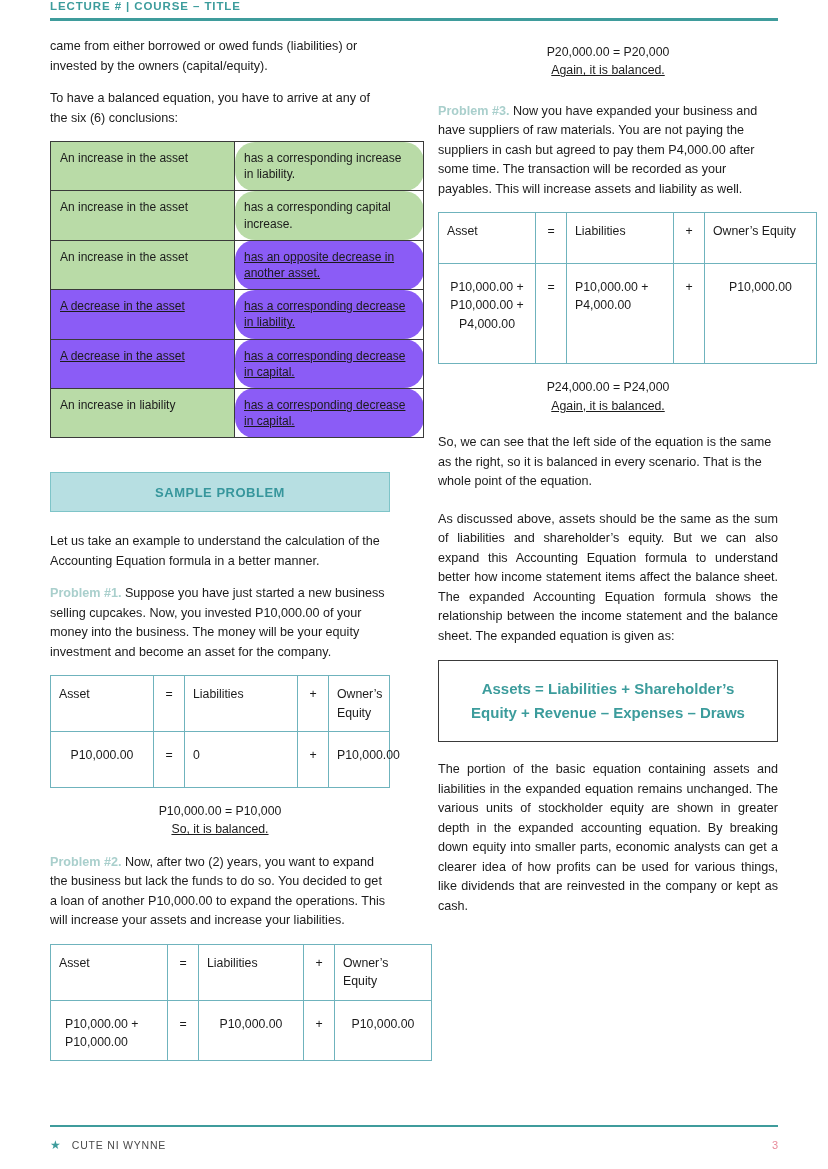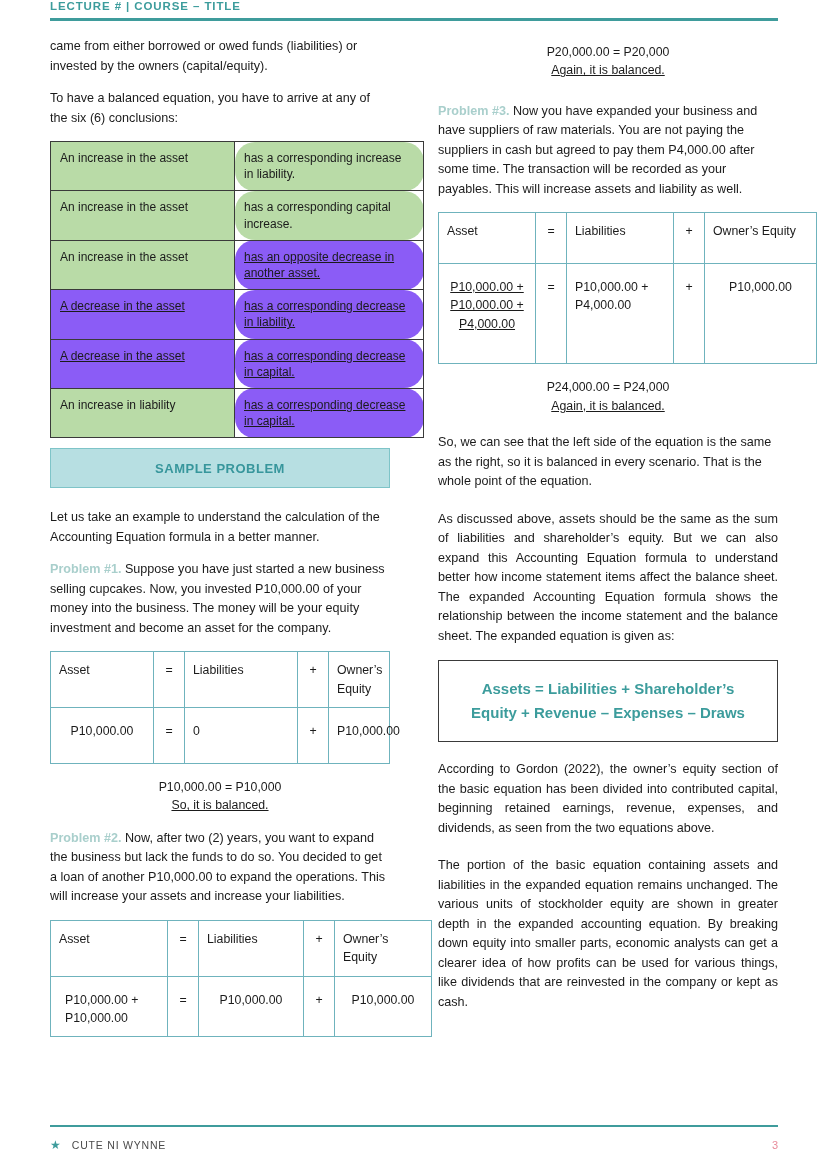--- a/index.html
+++ b/index.html
@@ -77,21 +77,21 @@
     vertical-align: top;
     font-family: "Liberation Sans", sans-serif;
   }
   td.green { background: #b9dba7; }
   td.pink  { background: #8b5cf6; text-decoration: underline; }
   table.concl td.c-left  { width: 165px; }
   table.concl td.c-right { width: 170px; border-radius: 20px; }
 
   
   .sample-banner {
-    margin: 10px 0 20px 0;
+    margin: 34px 0 20px 0;
     background: #b7dfe2;
     border: 1px solid #7ec4c8;
     height: 38px;
     display: flex;
     align-items: center;
     justify-content: center;
   }
   .sample-banner span {
     color: #37969c;
     font-weight: bold;
@@ -297,21 +297,21 @@
       <table class="eq">
         <tbody>
           <tr>
             <td class="c-asset" style="padding-bottom:22px;">Asset</td>
             <td class="op">=</td>
             <td class="c-liab">Liabilities</td>
             <td class="op">+</td>
             <td class="c-oe">Owner’s Equity</td>
           </tr>
           <tr>
-            <td style="padding-top:14px;padding-bottom:30px;text-align:center;text-decoration:underline;">P10,000.00 + P10,000.00 + P4,000.00</td>
+            <td style="padding-top:14px;padding-bottom:30px;text-align:center;">P10,000.00 + P10,000.00 + P4,000.00</td>
             <td class="op" style="padding-top:14px">=</td>
             <td style="padding-top:14px">P10,000.00 + P4,000.00</td>
             <td class="op" style="padding-top:14px">+</td>
             <td style="padding-top:14px;text-align:center">P10,000.00</td>
           </tr>
         </tbody>
       </table>
 
       <div class="eq-note">
         <div>P24,000.00 = P24,000</div>
@@ -319,21 +319,20 @@
       </div>
 
       <p class="body" style="margin-top:18px">So, we can see that the left side of the equation is the same as the right, so it is balanced in every scenario. That is the whole point of the equation.</p>
 
       <p class="body just" style="margin-top:18px">As discussed above, assets should be the same as the sum of liabilities and shareholder’s equity. But we can  also expand this Accounting Equation formula to understand better how income statement items affect the  balance sheet. The expanded Accounting Equation formula shows the relationship between the income   statement and the balance sheet. The expanded equation is given as:</p>
 
       <div class="eqbox">
         <span>Assets = Liabilities +  Shareholder’s Equity + Revenue – Expenses – Draws</span>
       </div>
 
-      <p class="body just">According to Gordon (2022), the owner’s equity section of the basic equation has been divided into contributed capital, beginning retained earnings, revenue, expenses, and dividends, as seen from the two  equations above.</p>
 
       <p class="body just" style="margin-top:18px">The portion of the basic equation containing assets and liabilities in the expanded equation remains unchanged. The various units of stockholder equity are shown in greater depth in the expanded accounting  equation. By breaking down equity into smaller parts, economic analysts can get a clearer idea of how profits  can be used for various things, like dividends that are reinvested in the company or kept as cash.</p>
 
     </div>
   </div>
 
   <div class="footer">
     <div class="footer-rule"></div>
     <div class="footer-row">
       <div class="footer-left">

